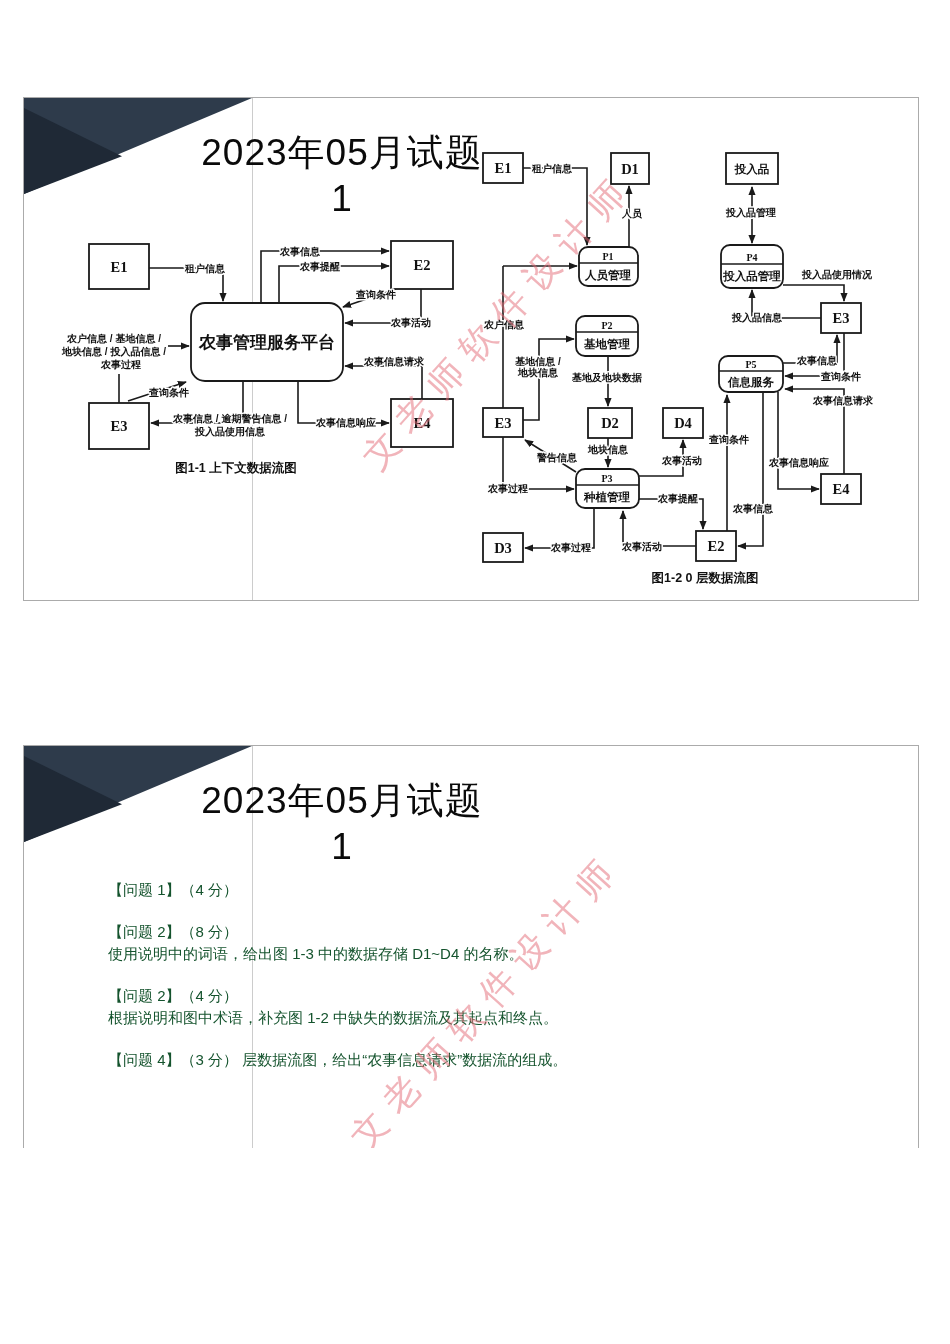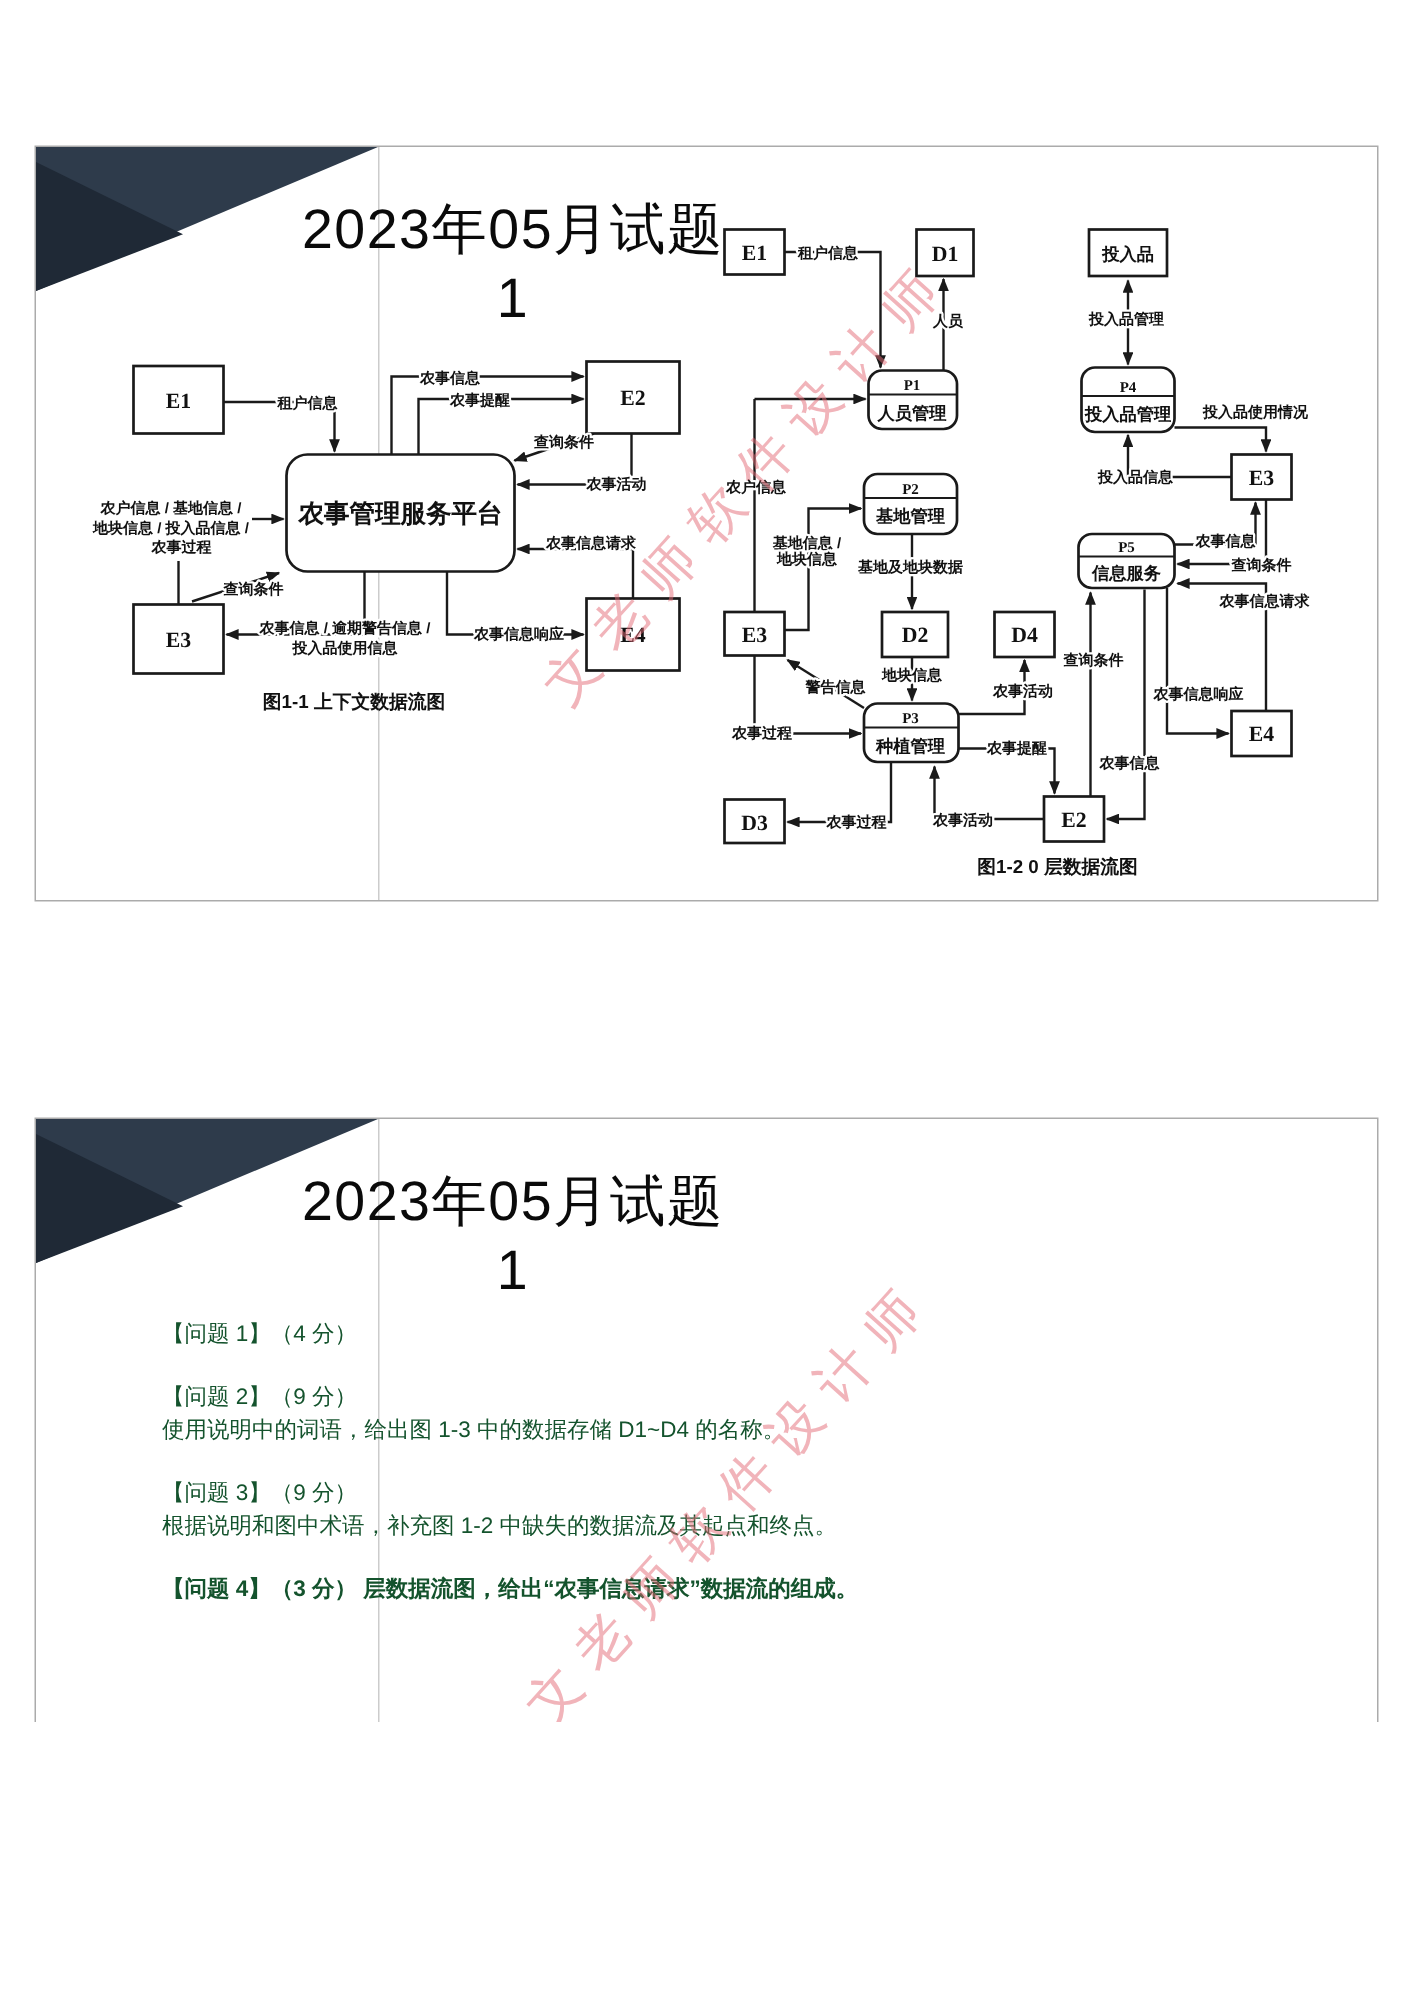--- a/index.html
+++ b/index.html
@@ -34,21 +34,21 @@
   .pid{font-size:10px;font-weight:bold;font-family:"Liberation Serif",serif;text-anchor:middle;}
   .pname{font-size:11.5px;font-weight:bold;text-anchor:middle;}
   .storecn{font-size:11.5px;font-weight:bold;text-anchor:middle;}
   .bigproc{font-size:17px;font-weight:bold;text-anchor:middle;}
   .cap{font-size:12.5px;font-weight:bold;text-anchor:middle;}
   
   .questions{position:absolute;left:84px;top:134px;width:660px;font-size:15px;color:#14532d;}
   .q{margin-bottom:22px;}
   .q .head{line-height:20px;margin-bottom:2px;}
   .q .body{line-height:20px;}
-  .q-inline .head,.q-inline .body{display:inline;font-weight:bold;}
+  .q-inline .head,.q-inline .body{display:inline;}
 </style>
 </head>
 <body>
 
 <div class="page">
 
   <section class="slide" id="slide1">
     <div class="vline"></div>
     <div class="tri-big"></div>
     <div class="tri-dark"></div>
@@ -206,25 +206,25 @@
     <div class="vline"></div>
     <div class="tri-big"></div>
     <div class="tri-dark"></div>
     <h1 class="slide-title">2023年05月试题1</h1>
 
     <div class="questions">
       <div class="q">
         <div class="head">【问题 1】（4 分）</div>
       </div>
       <div class="q">
-        <div class="head">【问题 2】（9 分）</div>
+        <div class="head">【问题 2】（8 分）</div>
         <div class="body">使用说明中的词语，给出图 1-3 中的数据存储 D1~D4 的名称。</div>
       </div>
       <div class="q">
-        <div class="head">【问题 3】（9 分）</div>
+        <div class="head">【问题 2】（4 分）</div>
         <div class="body">根据说明和图中术语，补充图 1-2 中缺失的数据流及其起点和终点。</div>
       </div>
       <div class="q q-inline">
         <div class="head">【问题 4】（3 分）</div>
         <div class="body">层数据流图，给出“农事信息请求”数据流的组成。</div>
       </div>
     </div>
 
     <div class="watermark" id="wm2">文老师软件设计师</div>
   </section>

